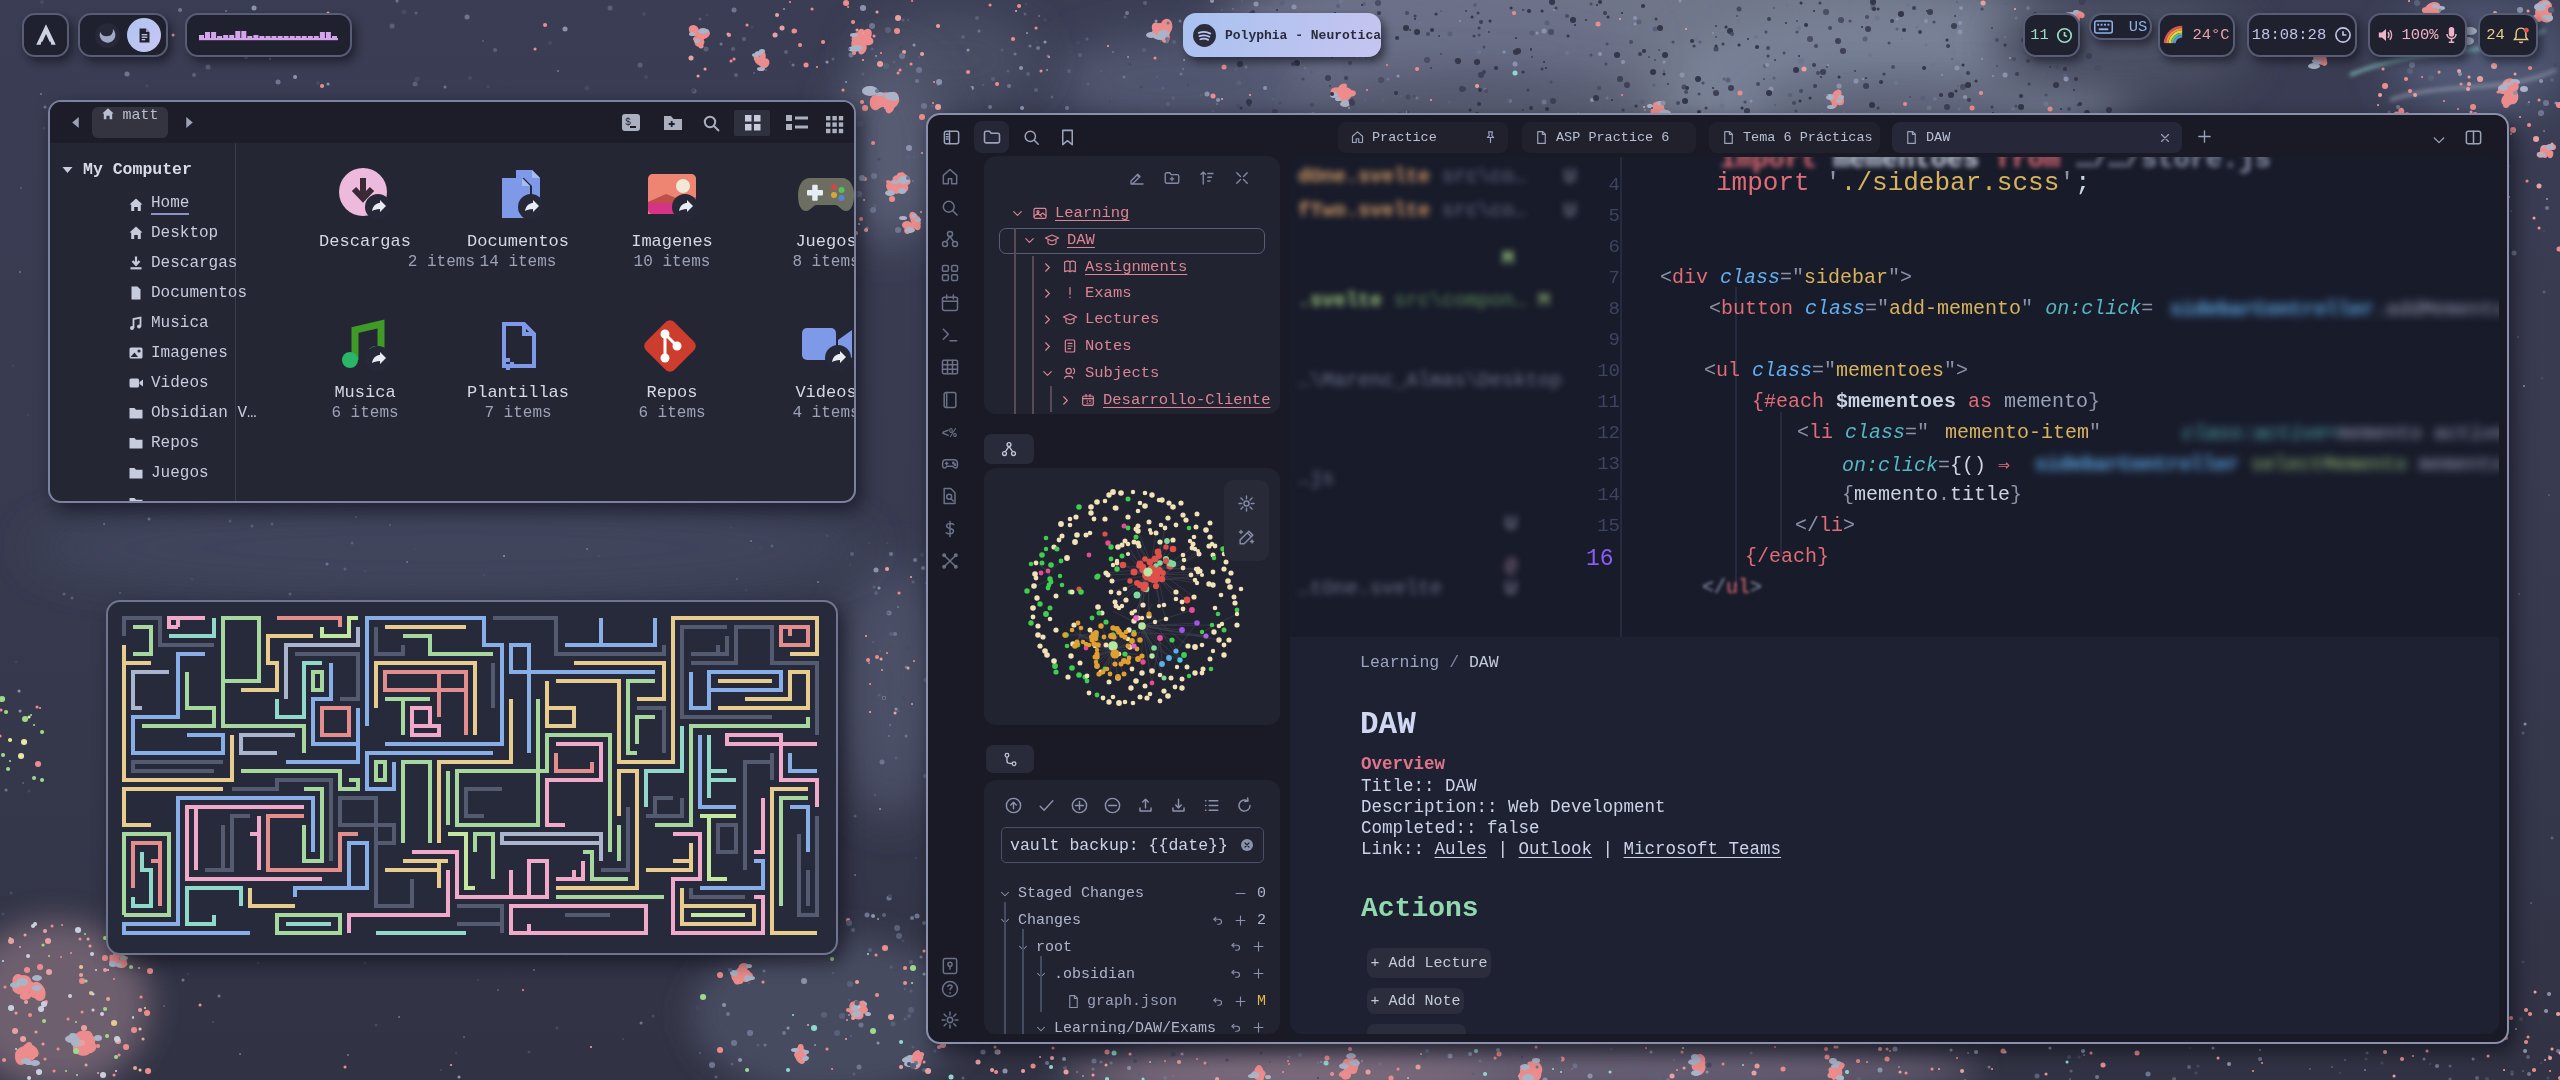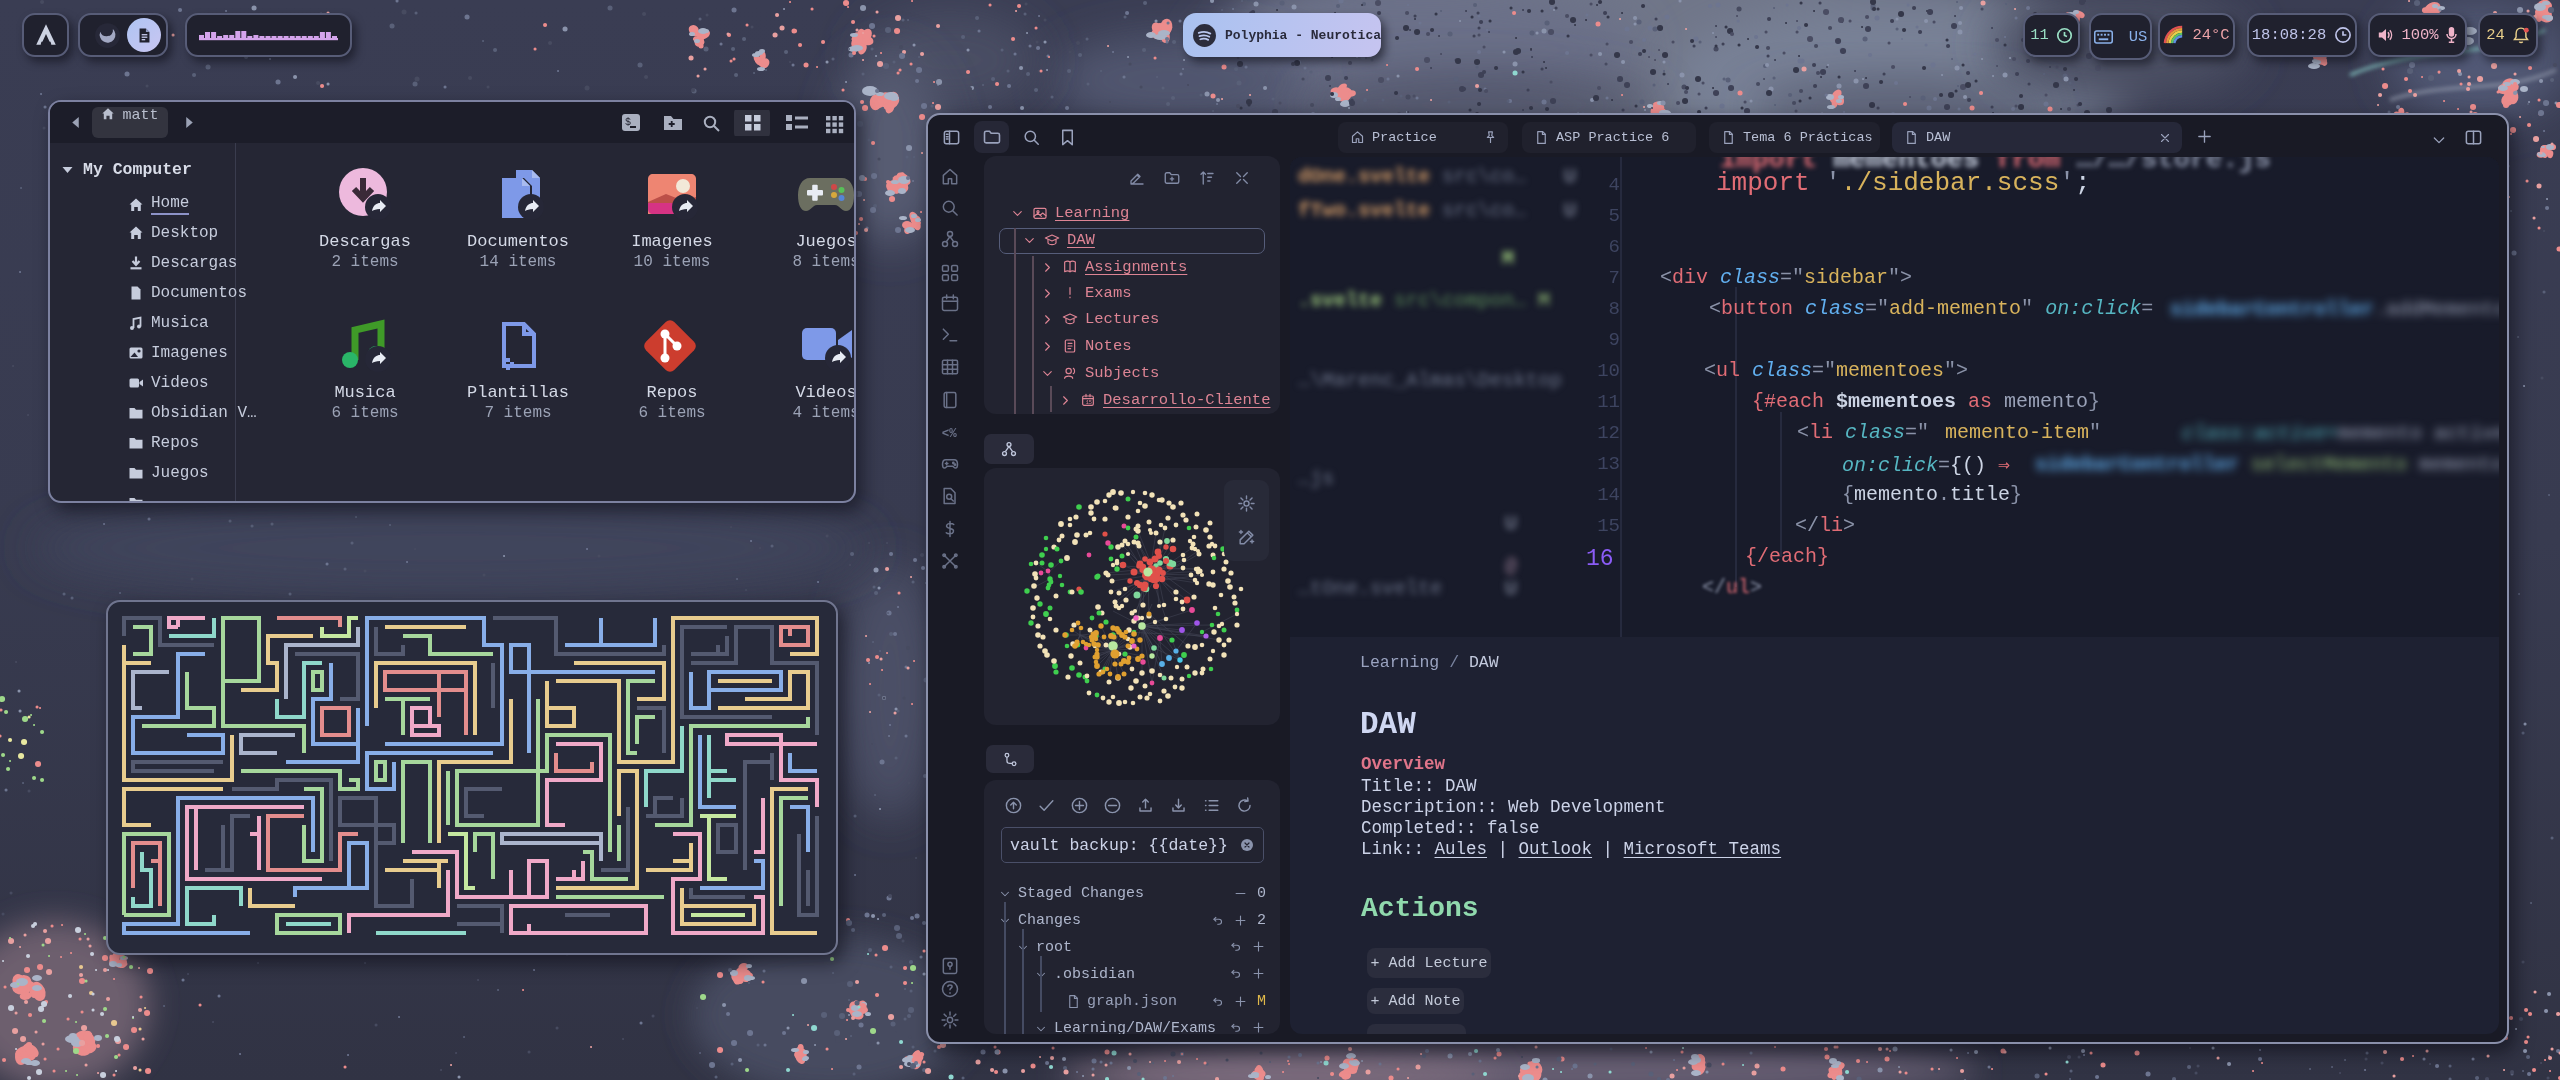--- a/index.html
+++ b/index.html
@@ -572,21 +572,21 @@
     </svg>
   <span style="font-size:13px;font-weight:bold;color:#2a2b3c">Polyphia - Neurotica</span>
 </div>
 <div class="widget" style="left:2023px;top:13px;width:57px;height:44px;gap:7px">
   <span style="font-size:15.5px;color:#99dfc4">11</span>
   <svg width="17" height="17" viewBox="0 0 24 24">
       <circle cx="12" cy="12" r="9.5" stroke="#99dfc4" stroke-width="2.4" fill="none"></circle>
       <path d="M12 7 V12 L15.5 13.5" stroke="#99dfc4" stroke-width="2.4" fill="none"></path>
     </svg>
 </div>
-<div class="widget" style="left:2089px;top:13px;width:63px;height:47px;gap:16px">
+<div class="widget" style="left:2089px;top:13px;width:63px;height:27px;gap:16px">
   <svg width="19" height="14" viewBox="0 0 20 14">
       <rect x="0.8" y="0.8" width="18.4" height="12.4" rx="2" stroke="#8ab1ea" stroke-width="1.6" fill="none"></rect>
       <rect x="3.4" y="3.6" width="2" height="2" fill="#8ab1ea"></rect>
       <rect x="7" y="3.6" width="2" height="2" fill="#8ab1ea"></rect>
       <rect x="10.6" y="3.6" width="2" height="2" fill="#8ab1ea"></rect>
       <rect x="14.2" y="3.6" width="2" height="2" fill="#8ab1ea"></rect>
       <rect x="5" y="8.4" width="10" height="2" fill="#8ab1ea"></rect>
     </svg>
   <span style="font-size:15.5px;color:#8ab1ea">US</span>
 </div>
@@ -768,21 +768,21 @@
       <svg width="64" height="56" viewBox="0 0 64 56">
         <circle cx="30" cy="26" r="24" fill="#edb9dd"></circle>
         <path d="M30 12 V30 M21 23 L30 32.5 L39 23" stroke="#3a2a38" stroke-width="6" fill="none"></path>
         <g>
           <circle cx="45" cy="41" r="13" fill="#262737"></circle>
           <path d="M39 45 C40 39 44 37 47 37 L47 34 L53 40 L47 46 L47 43 C43 43 41 44 39 45 Z" fill="#e8ecf4"></path>
         </g>
       </svg>
     </div>
     <div class="abs" style="left:205px;top:130px;width:220px;text-align:center;font-size:17px;color:#d4d9e6">Descargas</div>
-    <div class="abs" style="left:205px;top:151px;width:220px;text-align:center;font-size:16px;color:#9ba2b5">2 items</div>
+    <div class="abs" style="left:205px;top:151px;width:220px;text-align:right;font-size:16px;color:#9ba2b5">2 items</div>
     <div class="abs" style="left:436px;top:64px">
       <svg width="64" height="56" viewBox="0 0 64 56">
         <path d="M30 4 H46 L54 12 V36 H46 V20 L38 12 H30 Z" fill="#7e99e8"></path>
         <path d="M46 4 V12 H54 Z" fill="#a8bbf0"></path>
         <path d="M16 12 H36 L44 20 V52 H16 Z" fill="#7e99e8"></path>
         <path d="M36 12 V20 H44 Z" fill="#a8bbf0"></path>
         <g>
           <circle cx="45" cy="41" r="13" fill="#262737"></circle>
           <path d="M39 45 C40 39 44 37 47 37 L47 34 L53 40 L47 46 L47 43 C43 43 41 44 39 45 Z" fill="#e8ecf4"></path>
         </g>

